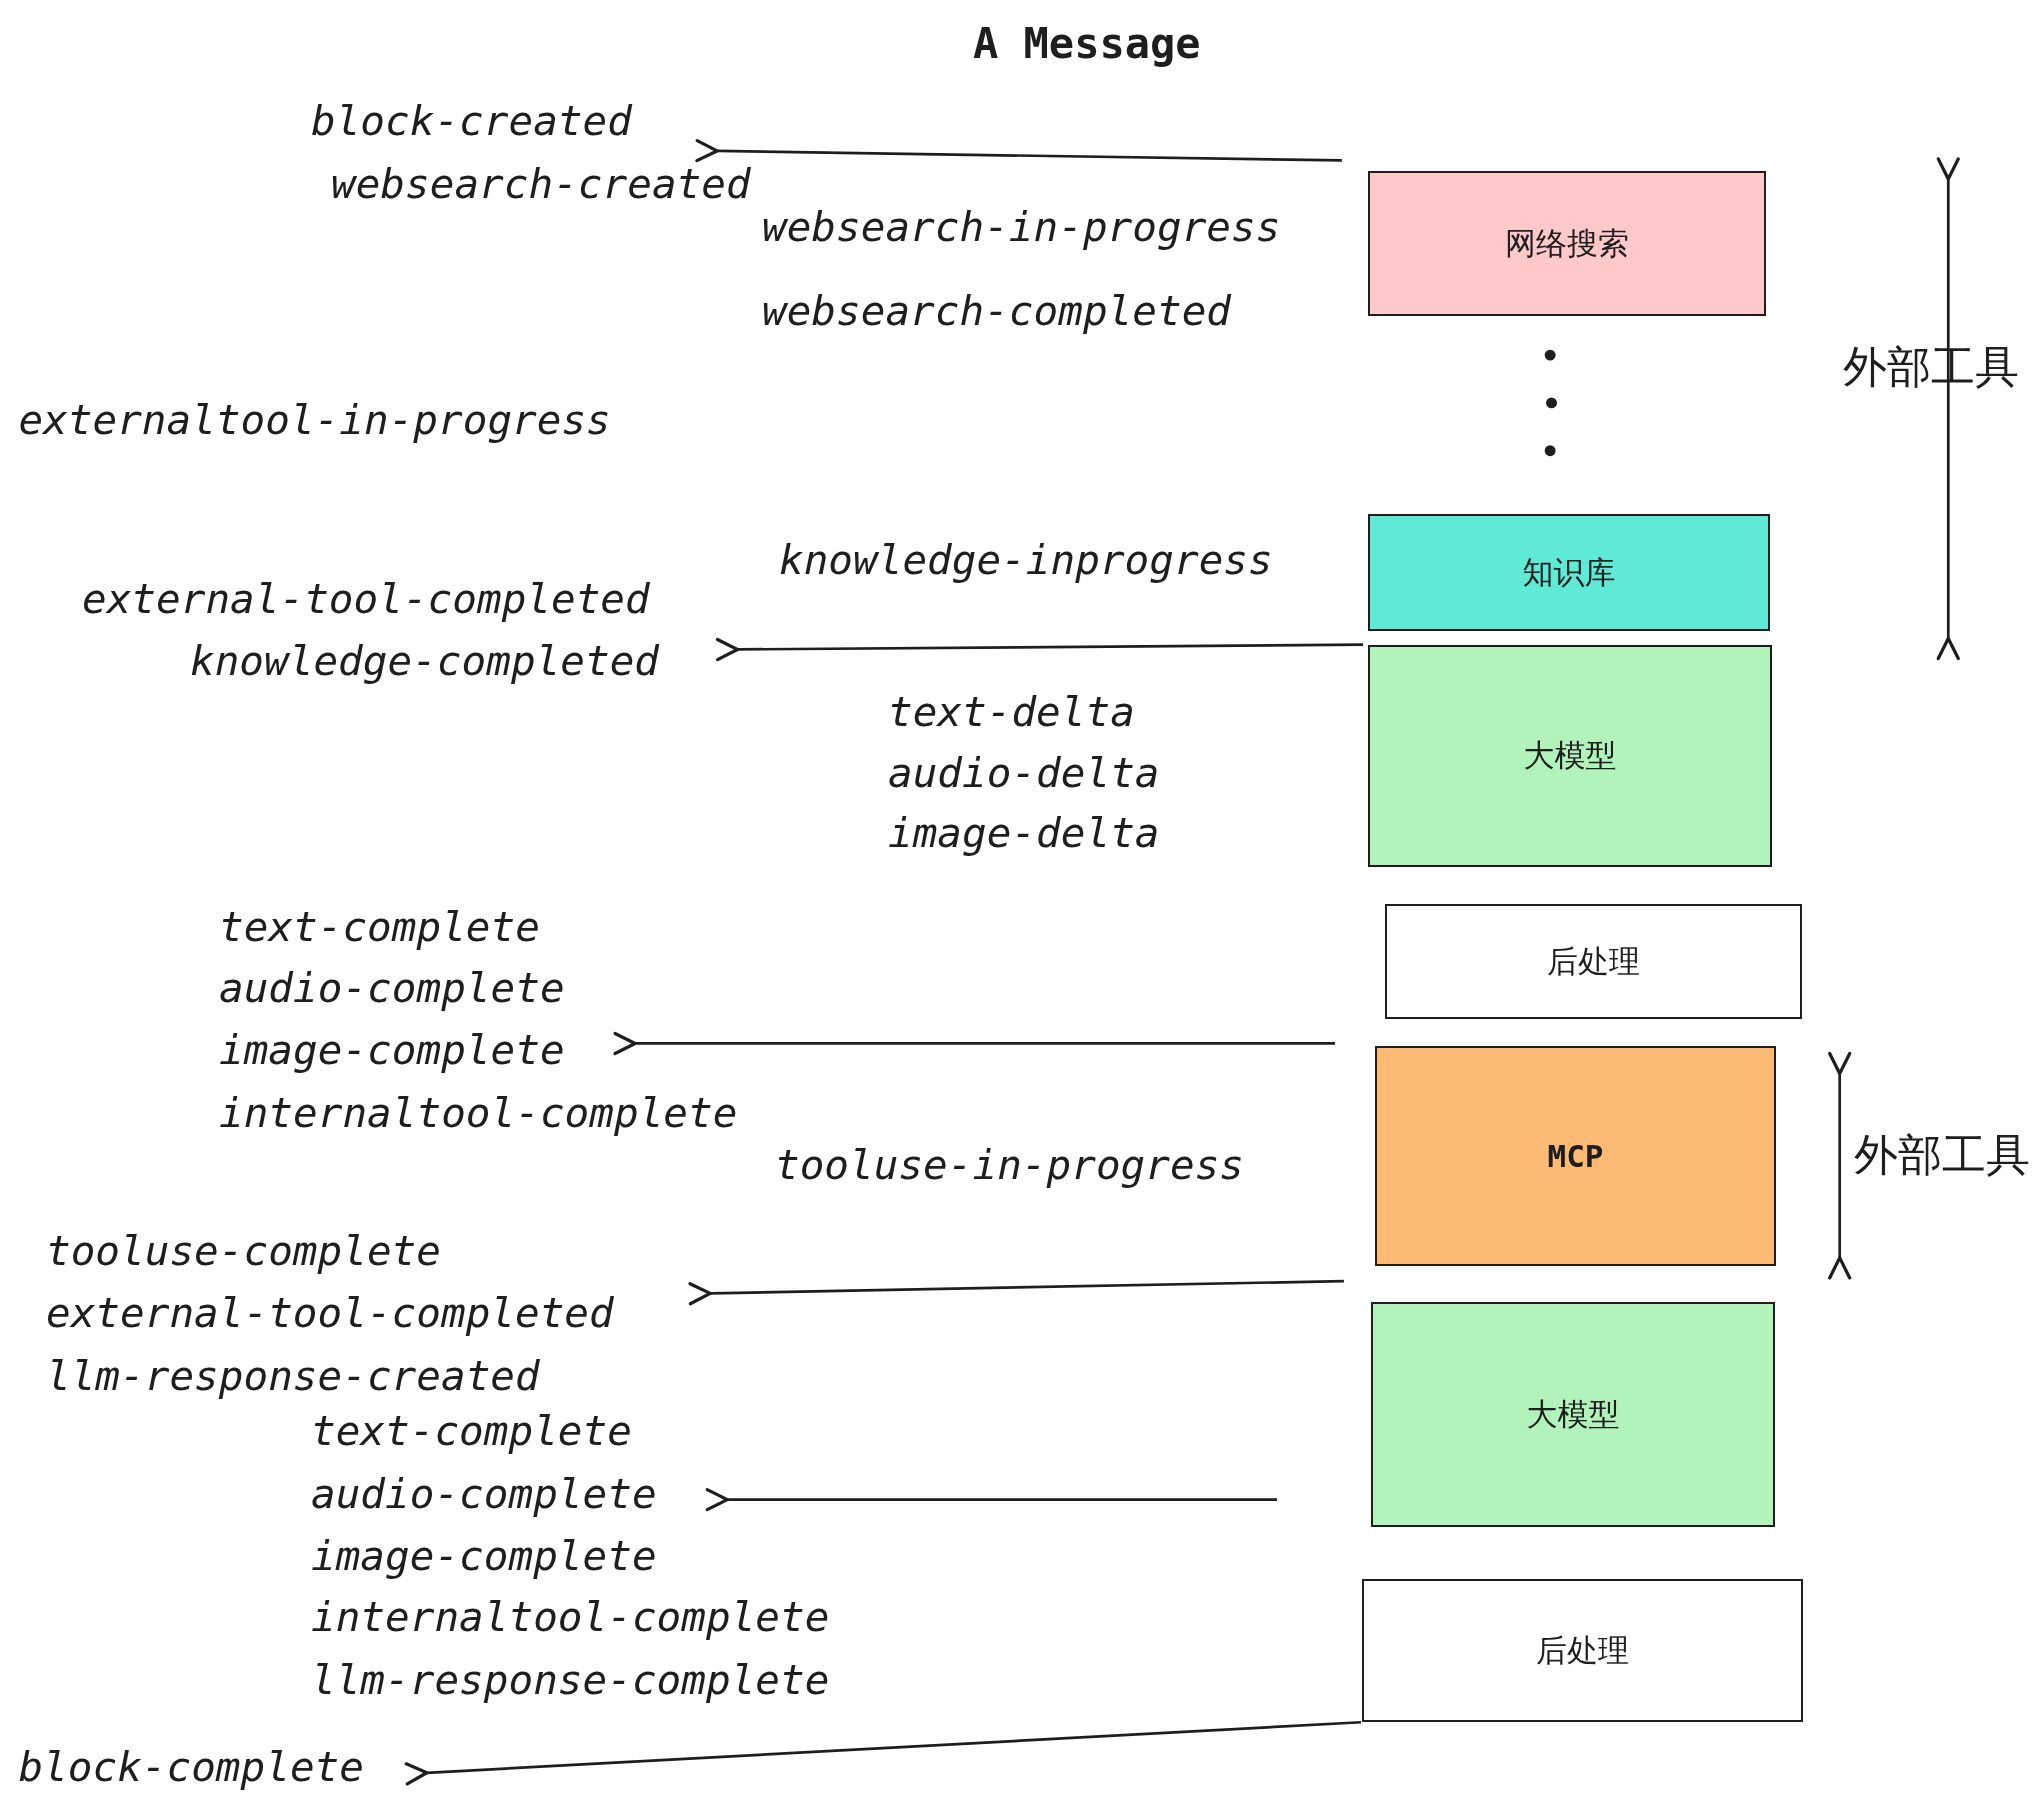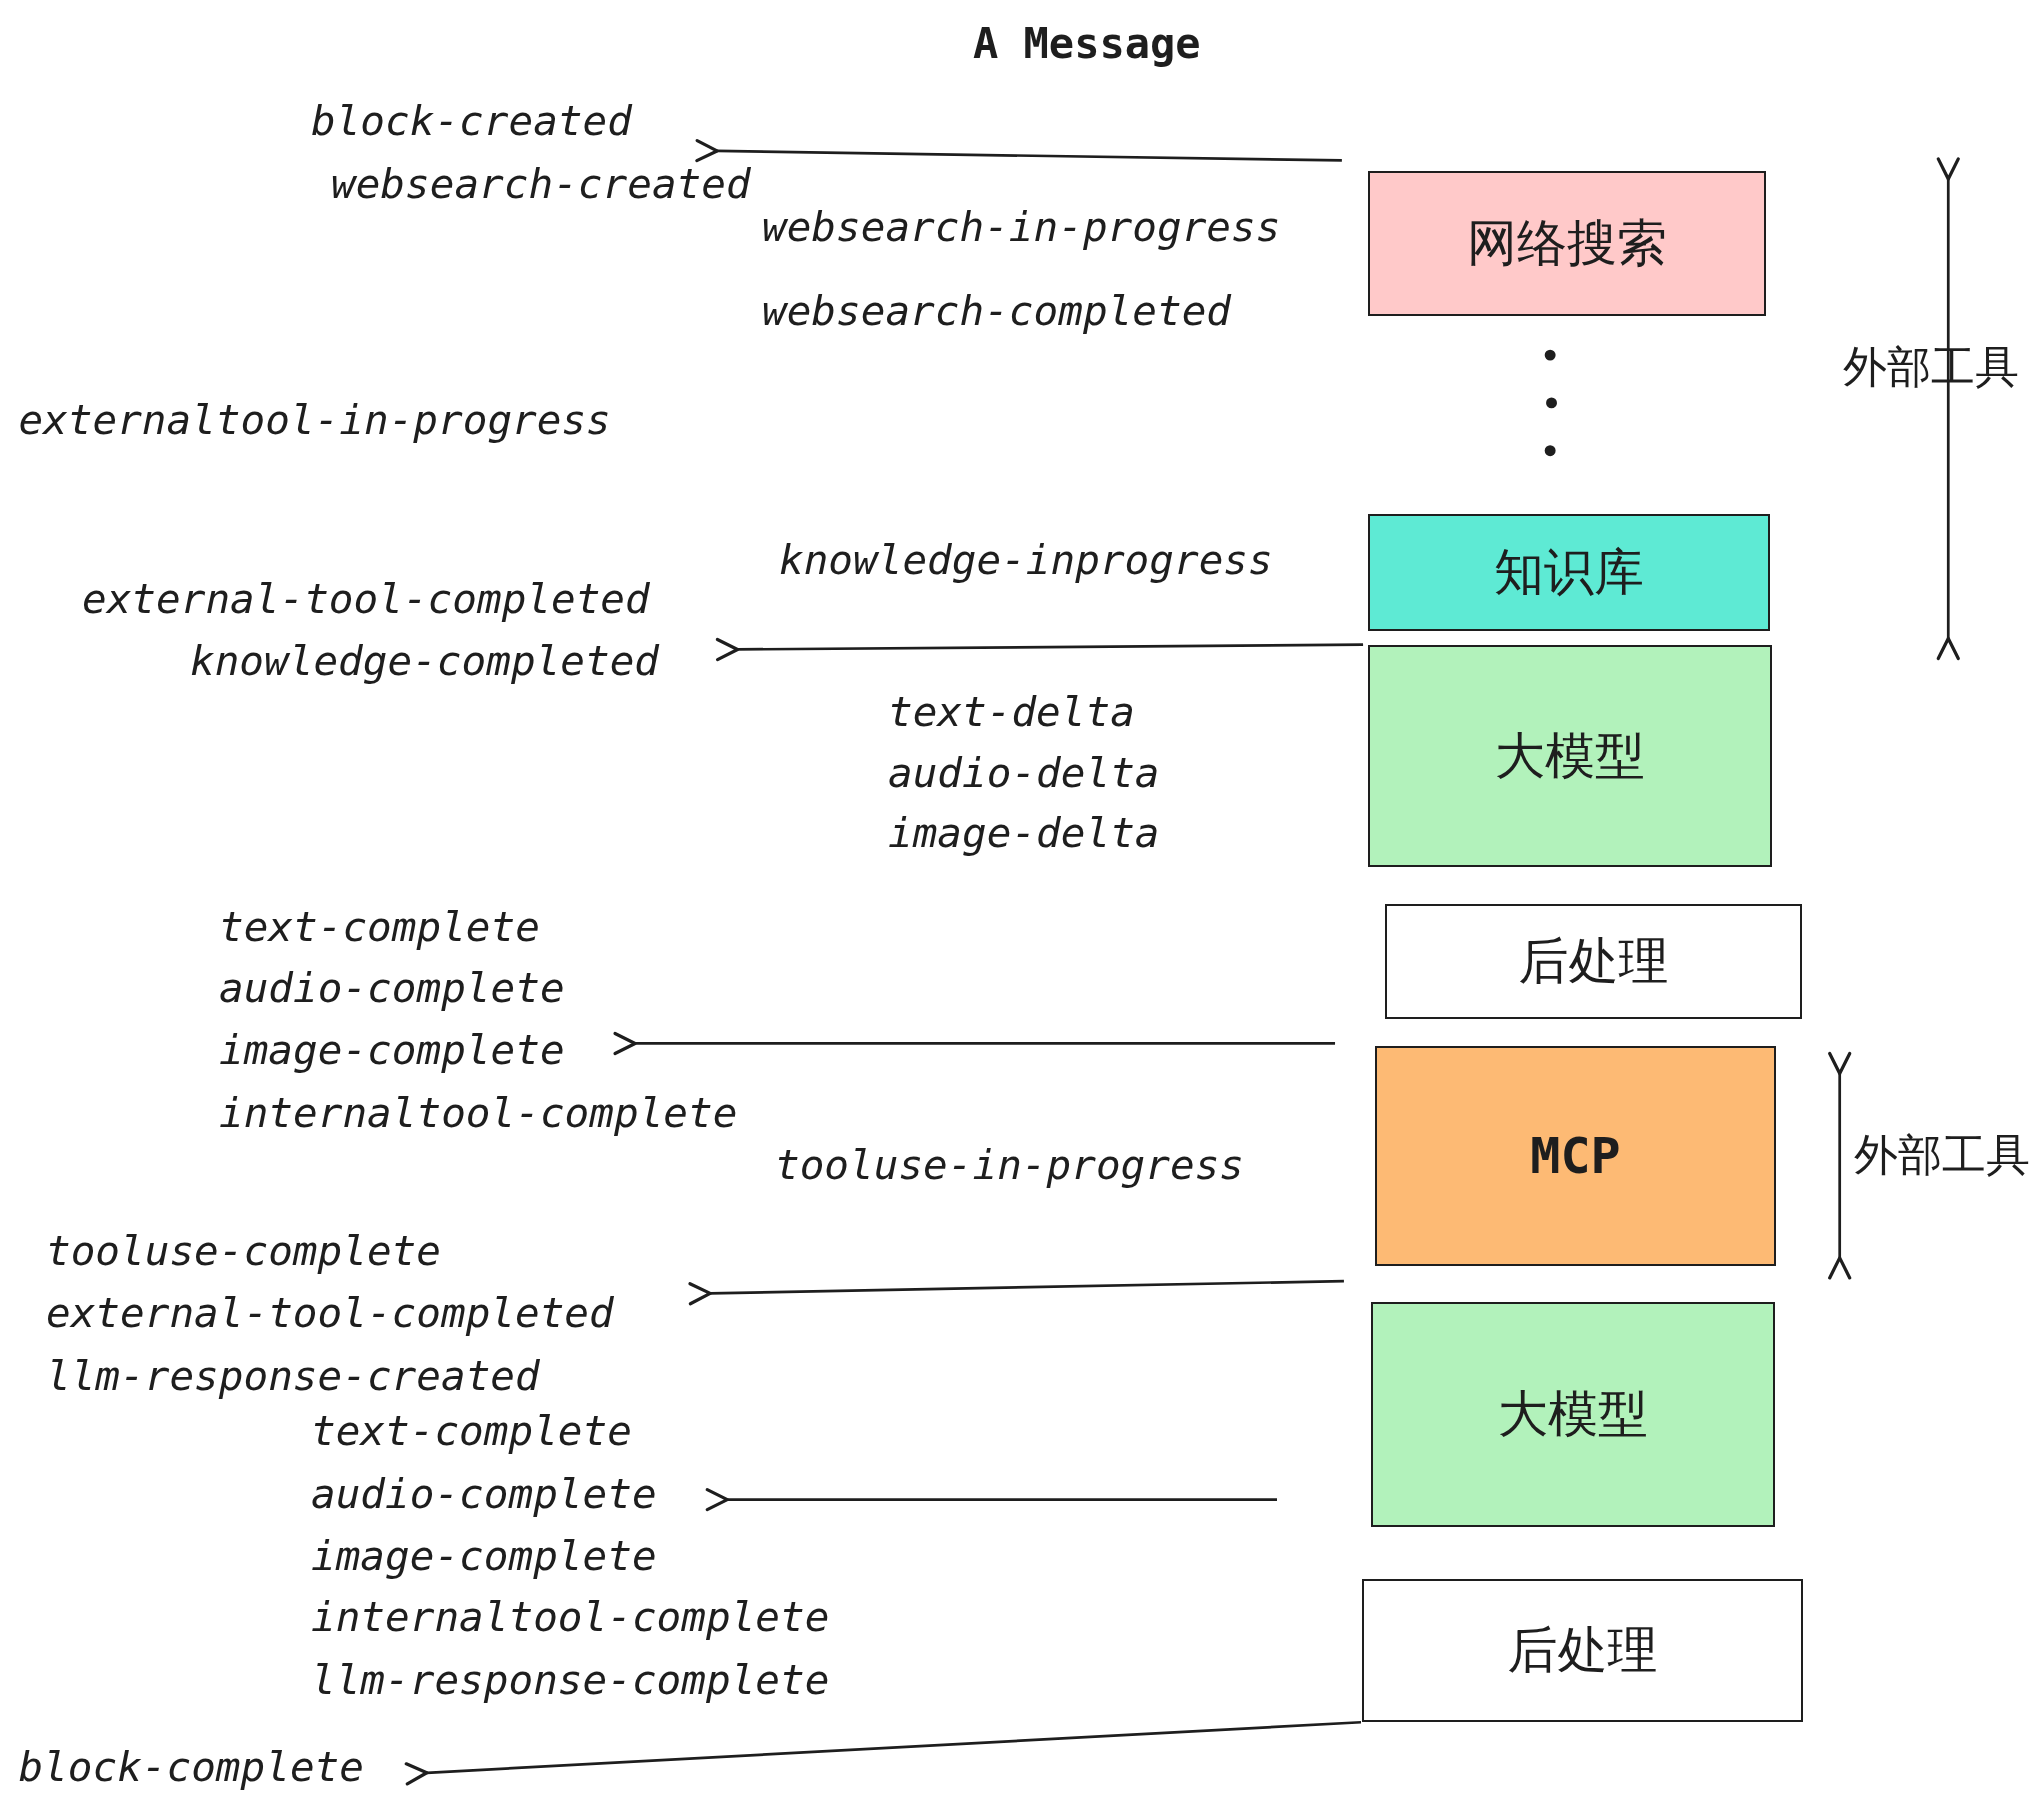--- a/index.html
+++ b/index.html
@@ -30,21 +30,21 @@
   .box{
     position:absolute;
     border:2.7px solid #1e1e1e;
     display:flex;
     align-items:center;
     justify-content:center;
     box-sizing:border-box;
   }
   .box-label{
     font-family:"Liberation Sans", sans-serif;
-    font-size:50px;
+    font-size:31px;
     white-space:nowrap;
   }
   .box-label.mono{
     font-family:"DejaVu Sans Mono", monospace;
     font-weight:bold;
   }
   .side-label{
     position:absolute;
     font-family:"Liberation Sans", sans-serif;
     font-size:44px;

